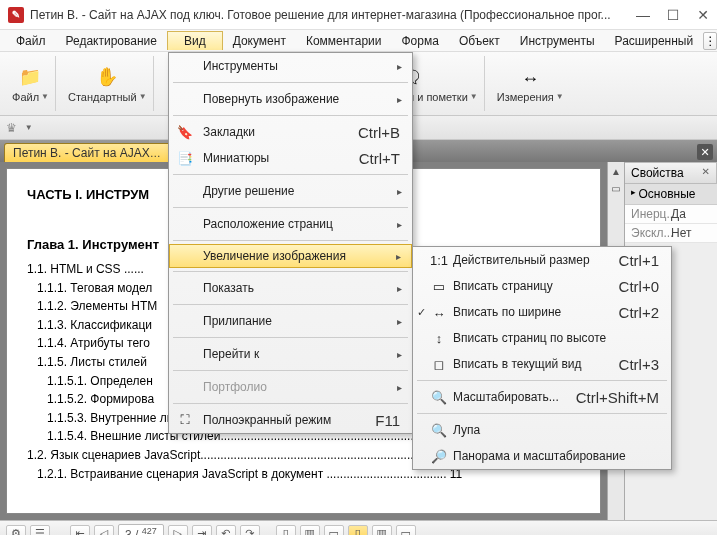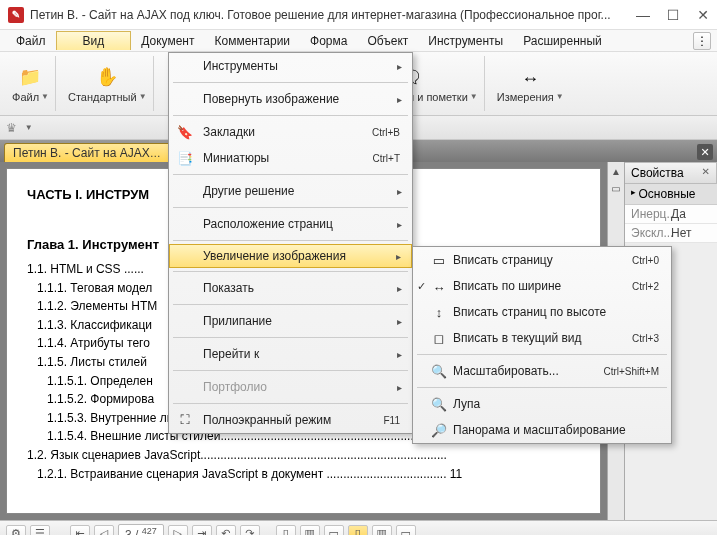--- a/index.html
+++ b/index.html
@@ -4,21 +4,21 @@
 <style>
 *{margin:0;padding:0;box-sizing:border-box;font-family:"Segoe UI",Tahoma,Arial,sans-serif;font-size:12px;-webkit-font-smoothing:antialiased}
 body{background:#fff;overflow:hidden;width:717px;height:535px;position:relative}
 .titlebar{height:30px;background:#fff;display:flex;align-items:center;padding:0 8px;border-bottom:1px solid #e0e0e0}
 .titlebar .appicon{width:16px;height:16px;background:#c62828;border-radius:2px;display:flex;align-items:center;justify-content:center;color:#fff;font-size:10px;font-weight:bold;margin-right:6px}
 .titlebar .title{flex:1;font-size:12px;color:#333}
 .titlebar .winbtns{display:flex;gap:18px}
 .titlebar .winbtns span{width:12px;height:12px;display:inline-flex;align-items:center;justify-content:center;color:#555;cursor:pointer;font-size:14px}
 .menubar{height:22px;display:flex;align-items:center;padding:0 6px;background:#f8f8f8;border-bottom:1px solid #ddd}
 .menubar .mitem{padding:3px 10px;color:#222;cursor:pointer}
-.menubar .mitem.active{background:linear-gradient(#fff8d8,#ffeb9e);border:1px solid #d6b656;border-bottom:none;padding:2px 26px}
+.menubar .mitem.active{background:linear-gradient(#fff8d8,#ffeb9e);border:1px solid #d6b656;border-bottom:none;padding:2px 16px}
 .menubar .more{margin-left:auto;width:18px;height:18px;border:1px solid #bbb;border-radius:2px;display:flex;align-items:center;justify-content:center;background:linear-gradient(#fff,#eee)}
 .toolbar{height:64px;background:linear-gradient(#fafafa,#ececec);border-bottom:1px solid #c8c8c8;display:flex;align-items:stretch;padding:4px 6px;gap:6px}
 .tbgroup{display:flex;flex-direction:column;align-items:center;justify-content:center;padding:2px 6px;border-right:1px solid #d0d0d0;min-width:50px}
 .tbgroup:last-child{border-right:none}
 .tbicon{width:24px;height:24px;margin-bottom:2px;display:flex;align-items:center;justify-content:center;font-size:18px}
 .tblabel{font-size:11px;color:#333;white-space:nowrap;display:flex;align-items:center;gap:2px}
 .dropar{font-size:8px;color:#666}
 .exclbar{height:24px;background:linear-gradient(#f0f0f0,#e2e2e2);border-bottom:1px solid #c8c8c8;display:flex;align-items:center;padding:0 6px;font-size:11px;color:#333}
 .exclbar .crown{margin-right:4px;color:#888}
 .tabbar{height:22px;background:linear-gradient(#999,#777);display:flex;align-items:flex-end;padding:0 4px}
@@ -40,21 +40,21 @@
 .rside .sect::before{content:"▸";font-size:9px;margin-right:3px}
 .rside .row{display:flex;padding:2px 6px;font-size:11px;border-bottom:1px solid #e5e5e5;background:#fdfdfd}
 .rside .row .k{width:40px;color:#888}
 .rside .row .v{color:#444}
 .statusbar{height:26px;background:linear-gradient(#f6f6f6,#e4e4e4);border-top:1px solid #bbb;display:flex;align-items:center;padding:0 6px;gap:4px;font-size:11px;color:#555}
 .statusbar .sbtn{width:20px;height:18px;border:1px solid #c4c4c4;border-radius:2px;background:linear-gradient(#fff,#eee);display:flex;align-items:center;justify-content:center;font-size:11px;cursor:pointer}
 .statusbar .pg{border:1px solid #bbb;background:#fff;padding:1px 6px;border-radius:2px;min-width:44px;text-align:center}
 .dropdown{position:absolute;top:52px;left:168px;width:245px;background:linear-gradient(#fafafa,#f0f0f0);border:1px solid #999;box-shadow:3px 3px 6px rgba(0,0,0,0.25);z-index:100}
 .dd-item{display:flex;align-items:center;height:26px;padding:0 10px 0 34px;font-size:12px;color:#222;position:relative;cursor:pointer}
 .dd-item.arrow::after{content:"▸";position:absolute;right:10px;font-size:10px;color:#555}
-.dd-item .kb{position:absolute;right:12px;font-size:10px;color:#333}
+.dd-item .kb{position:absolute;right:12px;font-size:15px;color:#333}
 .dd-item .ic{position:absolute;left:8px;width:16px;height:16px;display:flex;align-items:center;justify-content:center;font-size:13px}
 .dd-item.sel{background:linear-gradient(#fff3bf,#ffe07a);border:1px solid #d4a92a;margin:0;height:24px;padding-left:33px}
 .dd-item.disabled{color:#999}
 .dd-sep{height:1px;background:#ccc;margin:3px 4px}
 .submenu{position:absolute;top:246px;left:412px;width:260px;background:linear-gradient(#fafafa,#f0f0f0);border:1px solid #999;box-shadow:3px 3px 6px rgba(0,0,0,0.25);z-index:101}
 .submenu .dd-item{padding-left:40px}
 .submenu .dd-item .ic{left:18px}
 .submenu .dd-item .chk{position:absolute;left:4px;font-size:11px;color:#333}
 </style>
 </head>
@@ -65,20 +65,21 @@
   <div class="title">Петин В. - Сайт на AJAX под ключ. Готовое решение для интернет-магазина (Профессиональное прог...</div>
   <div class="winbtns">
     <span>—</span>
     <span>☐</span>
     <span>✕</span>
   </div>
 </div>
 
 <div class="menubar" id="menubar">
     <div class="mitem">Файл</div>
+    <div class="mitem">Редактирование</div>
     <div class="mitem active">Вид</div>
     <div class="mitem">Документ</div>
     <div class="mitem">Комментарии</div>
     <div class="mitem">Форма</div>
     <div class="mitem">Объект</div>
     <div class="mitem">Инструменты</div>
     <div class="mitem">Расширенный</div>
     <div class="more">⋮</div>
   </div>
 
@@ -236,20 +237,25 @@
     </div>
     <div class="dd-sep"></div>
     <div class="dd-item">
       <span class="ic">⛶</span>
       <span>Полноэкранный режим</span>
       <span class="kb">F11</span>
     </div>
   </div>
 <div class="submenu" id="submenu">
     <div class="dd-item">
+      <span class="ic">1:1</span>
+      <span>Действительный размер</span>
+      <span class="kb">Ctrl+1</span>
+    </div>
+    <div class="dd-item">
       <span class="ic">▭</span>
       <span>Вписать страницу</span>
       <span class="kb">Ctrl+0</span>
     </div>
     <div class="dd-item">
       <span class="chk">✓</span>
       <span class="ic">↔</span>
       <span>Вписать по ширине</span>
       <span class="kb">Ctrl+2</span>
     </div>

